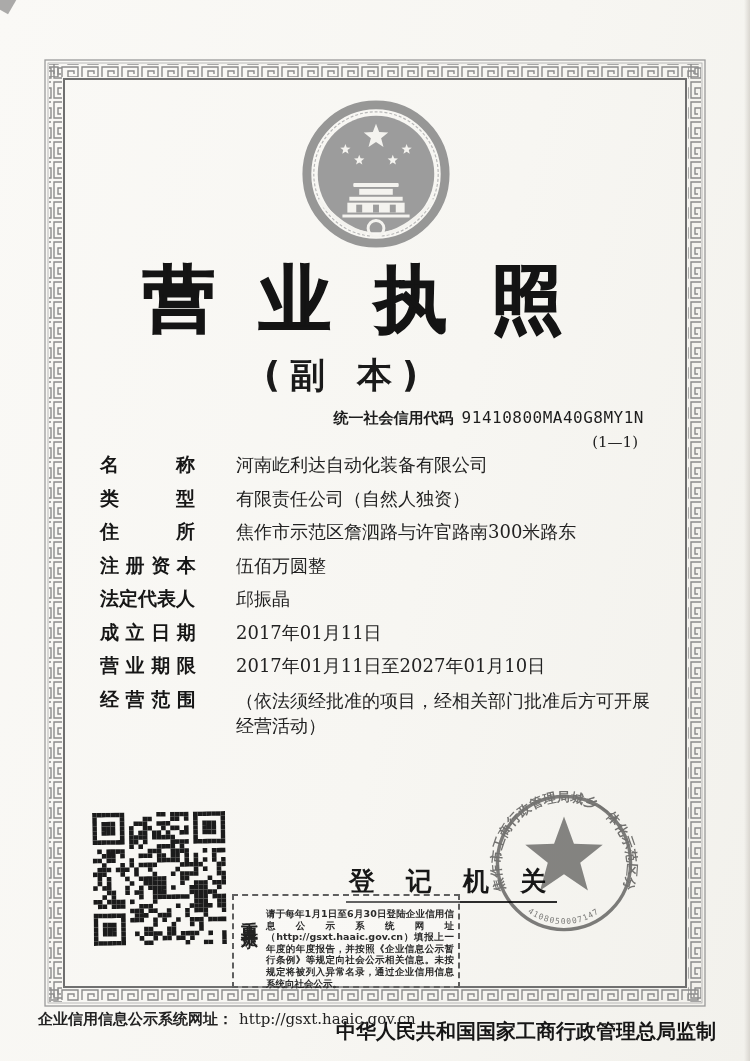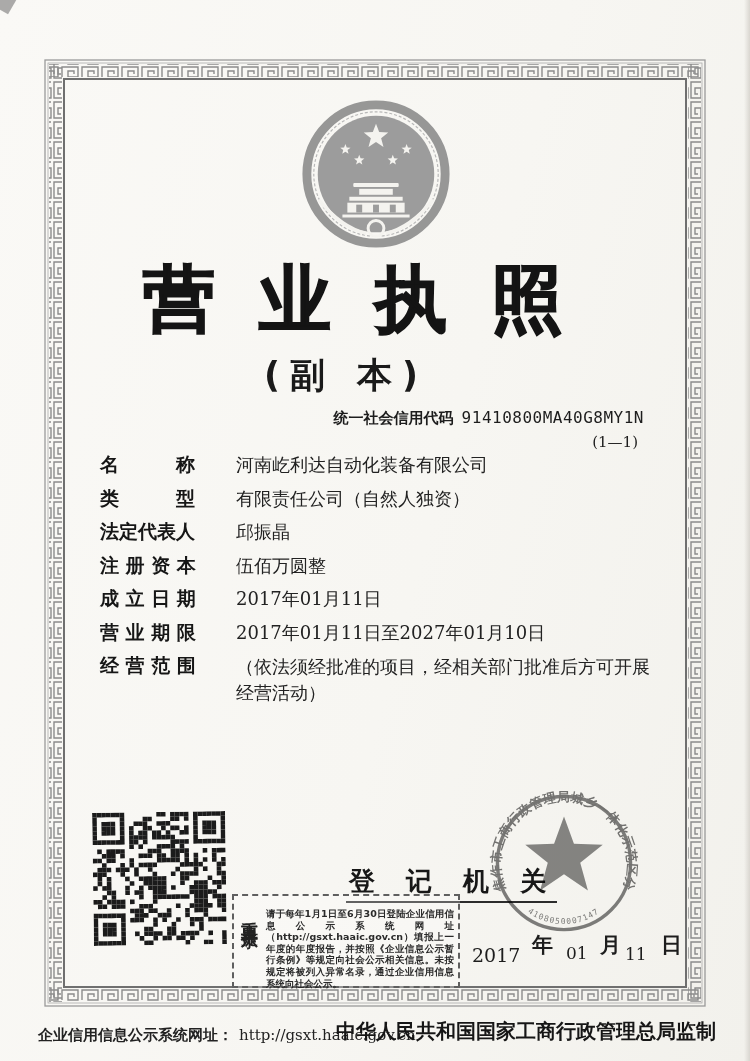--- a/index.html
+++ b/index.html
@@ -64,21 +64,21 @@
   .stamp{position:absolute;left:484px;top:788px;mix-blend-mode:multiply;opacity:.85;}
   .date-row{position:absolute;left:458px;top:928px;width:230px;height:46px;}
   .date-row span{position:absolute;white-space:nowrap;}
   .d-year{left:14px;top:16px;font-size:19px;}
   .d-ylab{left:74px;top:3px;font-size:21px;font-weight:700;font-family:"DejaVu Sans",sans-serif;}
   .d-month{left:108px;top:15px;font-size:17px;}
   .d-mlab{left:142px;top:3px;font-size:21px;font-weight:700;font-family:"DejaVu Sans",sans-serif;}
   .d-day{left:167px;top:16px;font-size:17px;}
   .d-dlab{left:203px;top:3px;font-size:21px;font-weight:700;font-family:"DejaVu Sans",sans-serif;}
   .footer-left{
-    position:absolute;left:38px;bottom:16px;font-size:15px;color:#222;
+    position:absolute;left:38px;bottom:32px;font-size:15px;color:#222;
     display:flex;gap:6px;align-items:baseline;
   }
   .footer-left .lbl{font-family:"DejaVu Sans","Liberation Sans",sans-serif;font-weight:600;}
   .footer-left .url{font-family:"DejaVu Serif",serif;}
   .footer-right{
     position:absolute;right:34px;bottom:16px;font-size:20px;font-weight:700;
     font-family:"DejaVu Sans","Liberation Sans",sans-serif;color:#161616;
   }
   .scan-edge{position:absolute;right:0;top:0;width:6px;height:1061px;background:linear-gradient(to left,#d9d6d0,rgba(217,214,208,0));}
   .scan-corner{position:absolute;left:-8px;top:-8px;width:22px;height:18px;background:#6a6a6a;transform:rotate(30deg);opacity:.55;}
@@ -144,26 +144,30 @@
   <div class="fields">
     <div class="field-row">
       <div class="field-label">名　　　称</div>
       <div class="field-value">河南屹利达自动化装备有限公司</div>
     </div>
     <div class="field-row">
       <div class="field-label">类　　　型</div>
       <div class="field-value">有限责任公司（自然人独资）</div>
     </div>
     <div class="field-row">
+      <div class="field-label">住　　　所</div>
+      <div class="field-value">焦作市示范区詹泗路与许官路南300米路东</div>
+    </div>
+    <div class="field-row">
+      <div class="field-label">注 册 资 本</div>
+      <div class="field-value">伍佰万圆整</div>
+    </div>
+    <div class="field-row">
       <div class="field-label">法定代表人</div>
       <div class="field-value">邱振晶</div>
-    </div>
-    <div class="field-row">
-      <div class="field-label">注 册 资 本</div>
-      <div class="field-value">伍佰万圆整</div>
     </div>
     <div class="field-row">
       <div class="field-label">成 立 日 期</div>
       <div class="field-value">2017年01月11日</div>
     </div>
     <div class="field-row">
       <div class="field-label">营 业 期 限</div>
       <div class="field-value">2017年01月11日至2027年01月10日</div>
     </div>
     <div class="field-row">
@@ -601,28 +605,20 @@
     <text font-size="13.6" fill="#5f5f5f" font-weight="bold" font-family="'DejaVu Sans',sans-serif" letter-spacing="0.4">
       <textPath href="#arcTop" startOffset="2">焦作市工商行政管理局城乡一体化示范区分局</textPath>
     </text>
     <polygon fill="#747474" points="0,-49.5 10.6,-20.6 41.3,-19.5 17.3,-0.3 25.5,29.2 0,12.1 -25.5,29.2 -17.3,-0.3 -41.3,-19.5 -10.6,-20.6"></polygon>
     <path id="arcBot" d="M -42,50 A 66,66 0 0 0 42,50" fill="none"></path>
     <text font-size="8.5" fill="#6a6a6a" font-family="'DejaVu Sans Mono',monospace" letter-spacing="1.2">
       <textPath href="#arcBot" startOffset="4">4108050007147</textPath>
     </text>
   </svg>
 
-  <div class="date-row">
-    <span class="d-year">2017</span>
-    <span class="d-ylab">年</span>
-    <span class="d-month">01</span>
-    <span class="d-mlab">月</span>
-    <span class="d-day">11</span>
-    <span class="d-dlab">日</span>
-  </div>
 
   <div class="footer-left">
     <span class="lbl">企业信用信息公示系统网址：</span>
     <span class="url">http://gsxt.haaic.gov.cn</span>
   </div>
   <div class="footer-right">中华人民共和国国家工商行政管理总局监制</div>
 
   <div class="scan-edge"></div>
   <div class="scan-corner"></div>
 </div>

